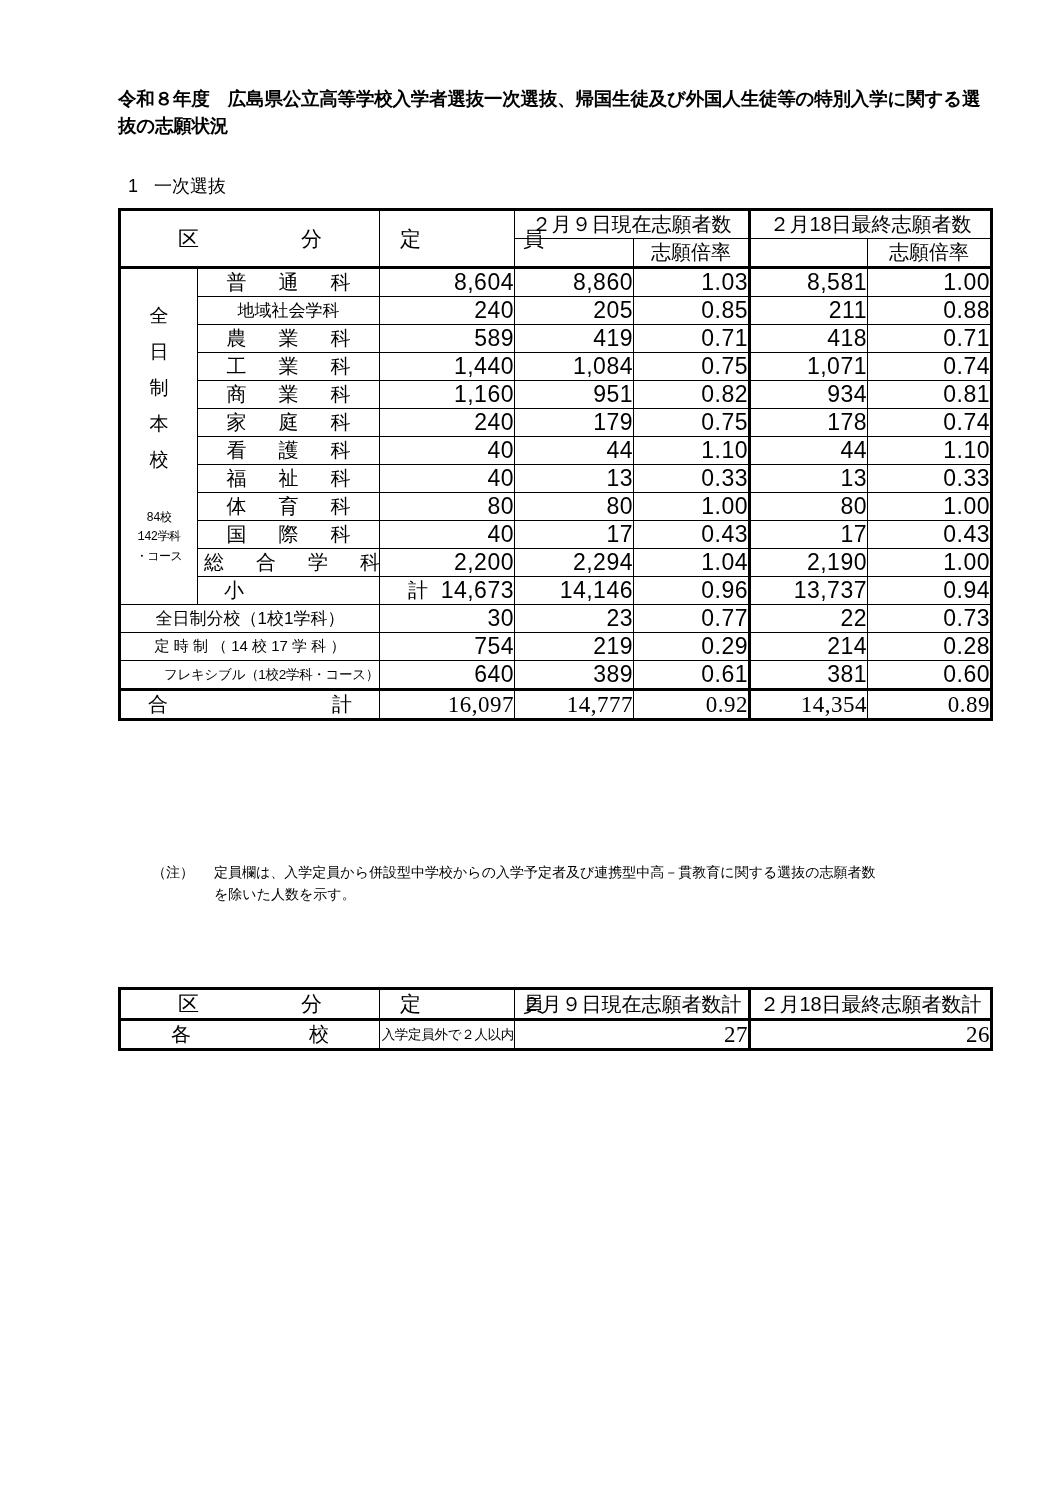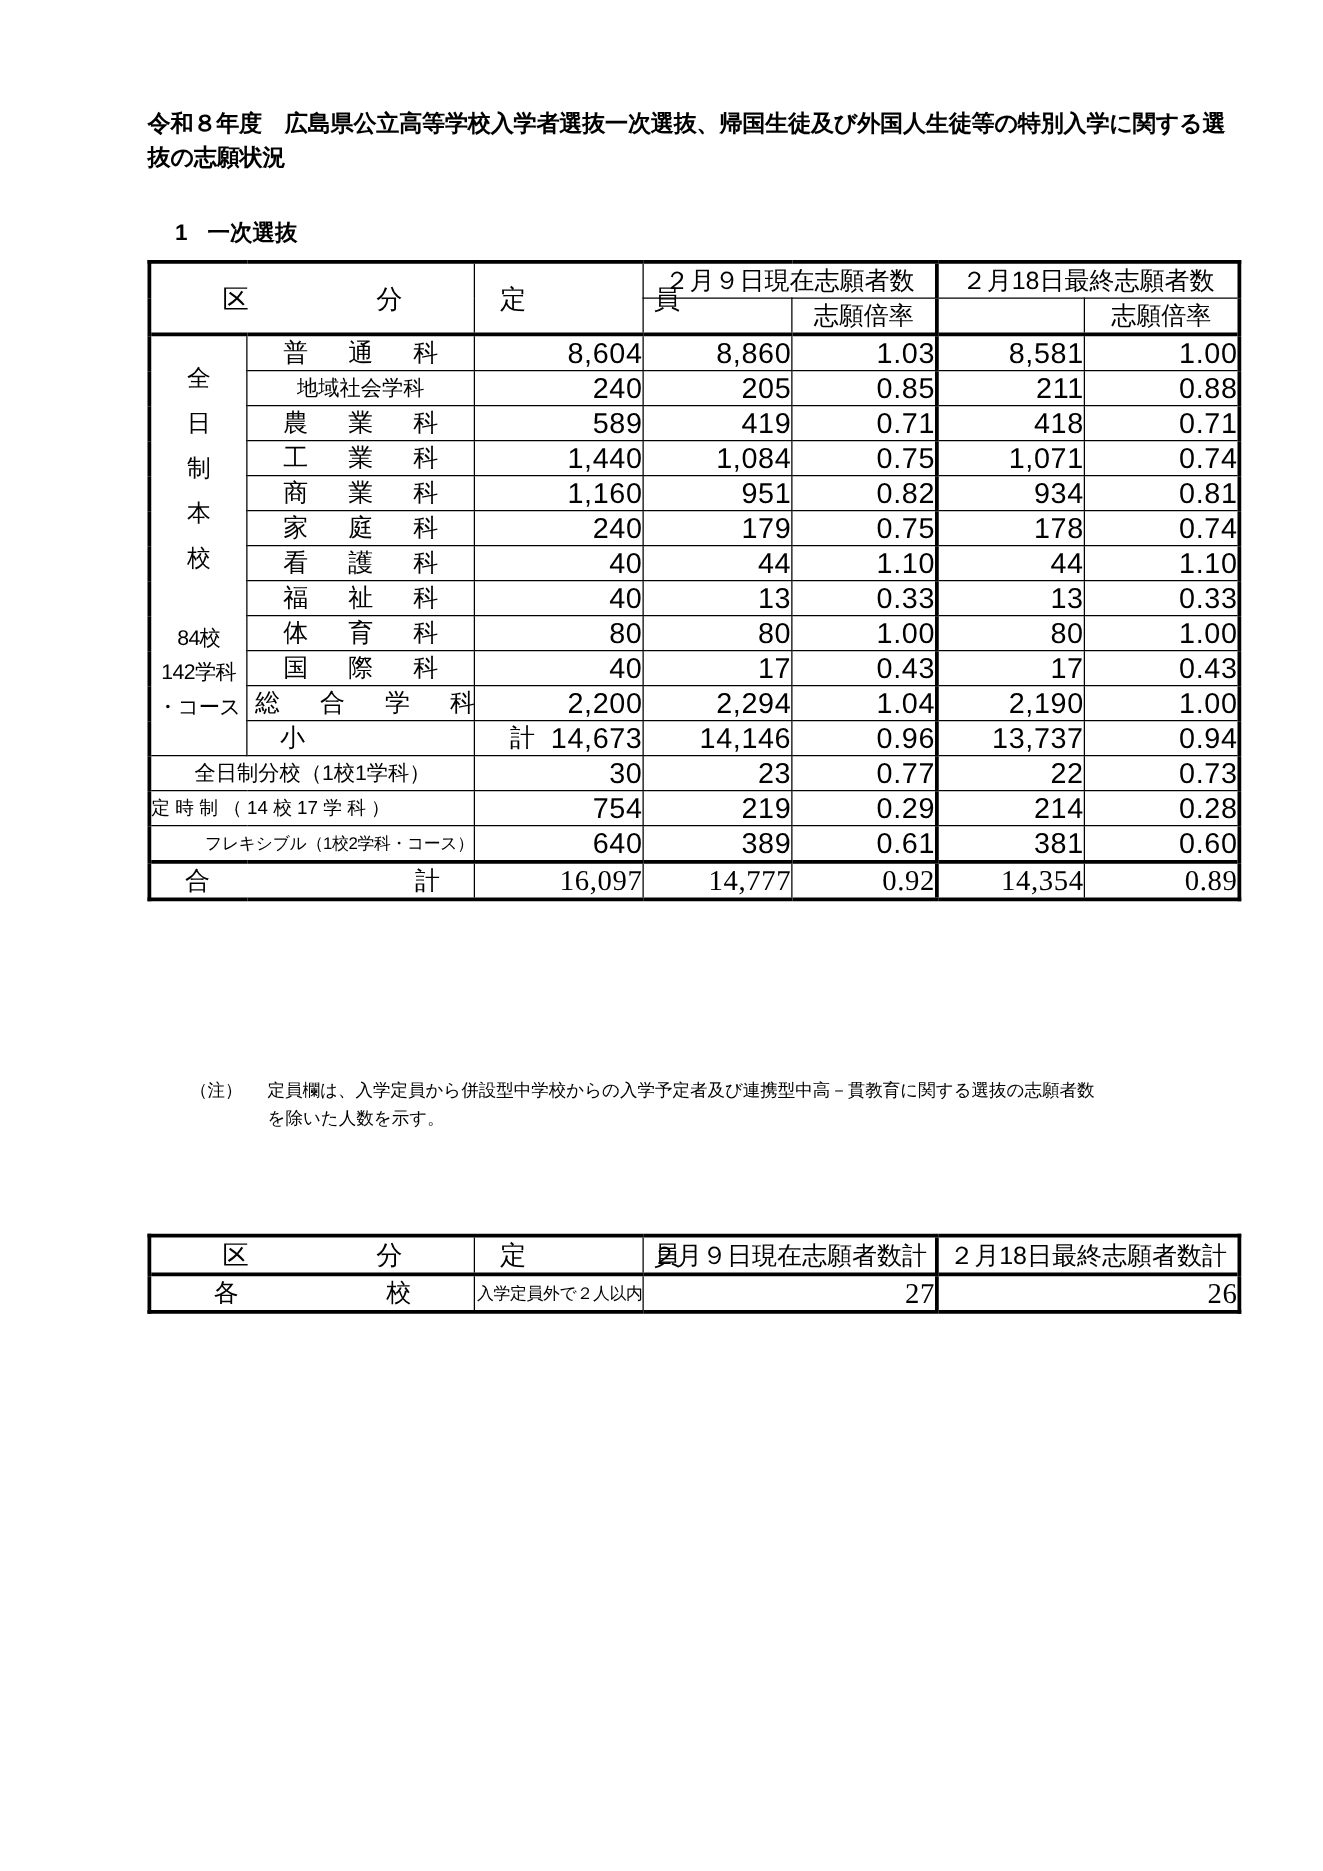--- a/index.html
+++ b/index.html
@@ -31,23 +31,22 @@
     font-size: 18.5px;
     font-weight: bold;
     line-height: 1.45;
     letter-spacing: -0.2px;
   }
 
   
   .section-head {
     position: absolute;
     font-size: 18px;
-    font-weight: bold;
-    white-space: nowrap;
-    margin-left: 12px;
+    font-weight: normal;
+    white-space: nowrap;
   }
   .section-head .sec-num { margin-right: 16px; }
 
   #sec1-head { left: 128px; top: 158px; }
   #sec2-head { left: 122px; top: 935px; }
 
   
   table.grid {
     position: absolute;
     border-collapse: collapse;
@@ -96,20 +95,21 @@
     text-align: center;
     white-space: nowrap;
     font-size: 20px;
   }
   .small-lbl {
     text-align: center;
     font-size: 17px;
     white-space: nowrap;
   }
   .tiny-lbl {
+    text-align: center;
     font-size: 15px;
     white-space: nowrap;
   }
   .xtiny-lbl {
     text-align: right;
     font-size: 13.5px;
     white-space: nowrap;
     letter-spacing: -0.3px;
   }
 
@@ -127,23 +127,24 @@
     justify-content: flex-start;
     line-height: 1.0;
   }
   .vgroup .vchar {
     display: block;
     margin-bottom: 17px;
     font-size: 19px;
   }
   .vgroup .vtail {
     display: block;
-    font-size: 17px;
+    font-size: 12px;
     line-height: 1.62;
     letter-spacing: -0.5px;
+    font-family: Liberation Mono, monospace;
   }
 
   
   .note {
     position: absolute;
     left: 152px;
     top: 845px;
     width: 860px;
     font-size: 14px;
     line-height: 1.6;

